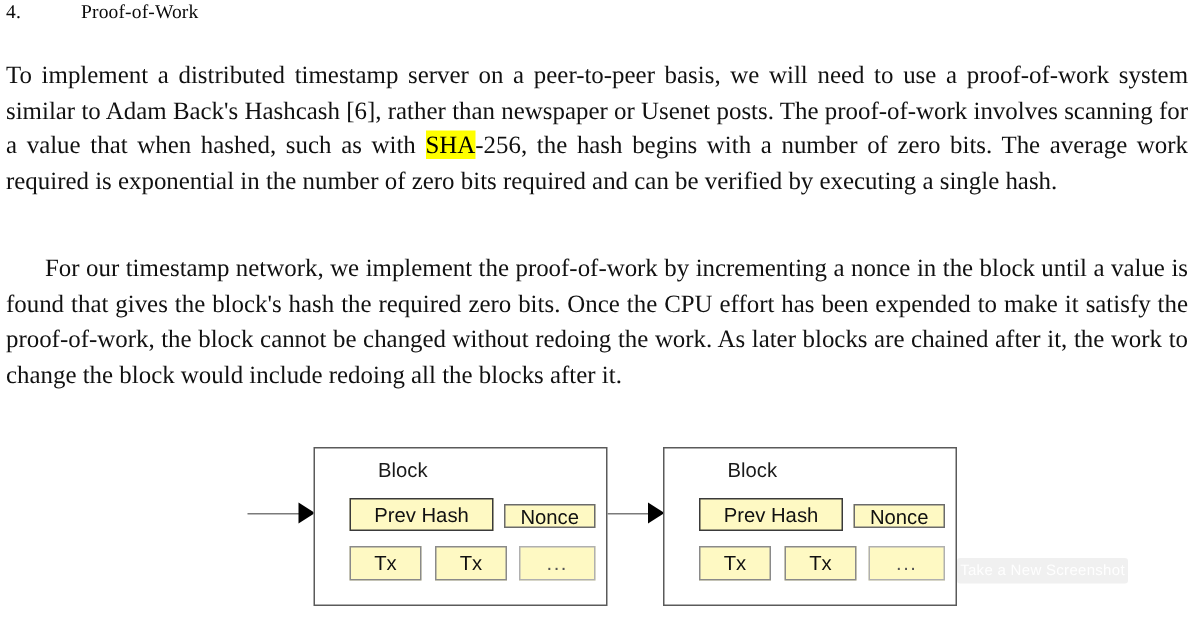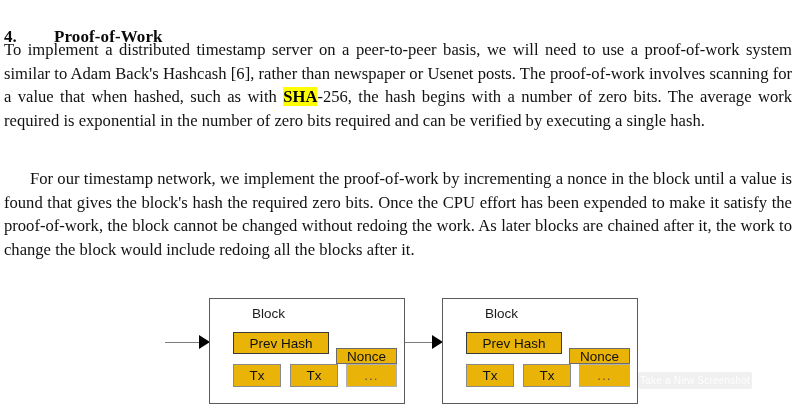--- a/index.html
+++ b/index.html
@@ -22,25 +22,24 @@
     left: 0; top: 0;
     width: 800px;
     height: 414px;
   }
 
   
   .heading {
     position: absolute;
     left: 4px;
     top: 0px;
-    font-size: 17px;
-    font-weight: bold;
+    font-size: 13px;
+    font-weight: normal;
     letter-spacing: 0.1px;
     white-space: nowrap;
-    margin-top: 27px;
   }
   .heading .num { display: inline-block; width: 50px; }
   .heading .title { display: inline-block; }
 
   
   .body-text {
     position: absolute;
     left: 4px;
     top: 38px;
     width: 788px;
@@ -50,21 +49,20 @@
     text-justify: inter-word;
     color: #111;
   }
   .body-text p { margin: 0; }
   .body-text p.indent { text-indent: 26px; margin-top: 35px; }
 
   .hl {
     background: #ffff00;
     color: #000;
     padding: 0 0px;
-    font-weight: bold;
   }
 
   
   .diagram {
     position: absolute;
     left: 0;
     top: 290px;
     width: 800px;
     height: 124px;
   }
@@ -88,40 +86,40 @@
     font-family: "Liberation Sans", "DejaVu Sans", sans-serif;
     font-size: 13.5px;
     color: #1a1a1a;
     line-height: 16px;
     margin-left: 28px;
   }
 
   .cell {
     position: absolute;
     box-sizing: border-box;
-    background: #eab308;
+    background: #fef9c3;
     font-family: "Liberation Sans", "DejaVu Sans", sans-serif;
     font-size: 13.5px;
     color: #111;
     display: flex;
     align-items: center;
     justify-content: center;
     text-align: center;
   }
 
   .cell.prevhash {
     left: 23px;
     top: 33px;
     width: 96px;
     height: 22px;
     border: 1.4px solid #3a3a3a;
   }
   .cell.nonce {
     left: 126px;
-    top: 49px;
+    top: 37px;
     width: 61px;
     height: 16px;
     border: 1.3px solid #6b6b6b;
     text-align: center;
   }
   .cell.tx1 {
     left: 23px;
     top: 65px;
     width: 48px;
     height: 23px;

